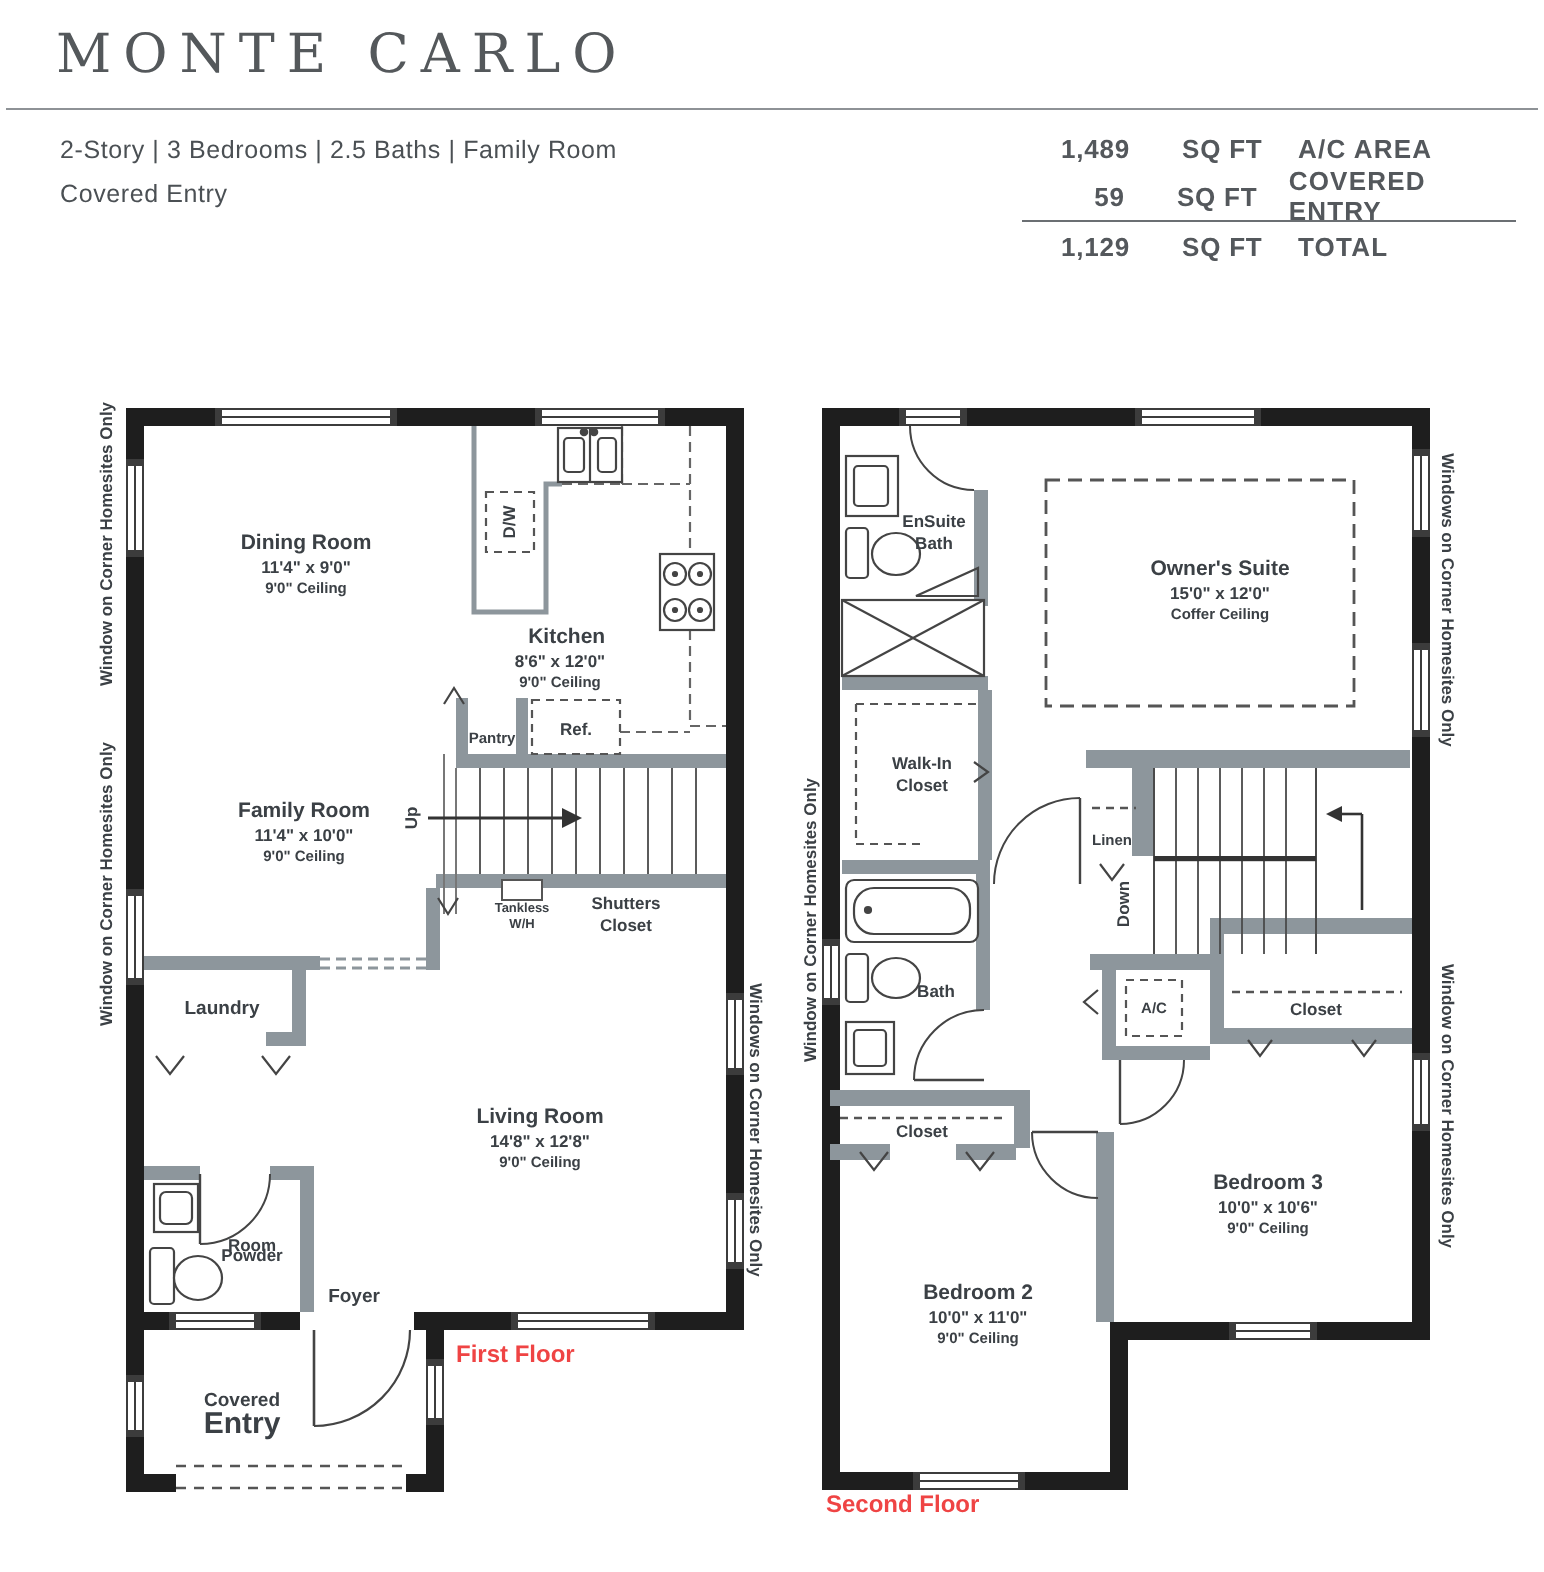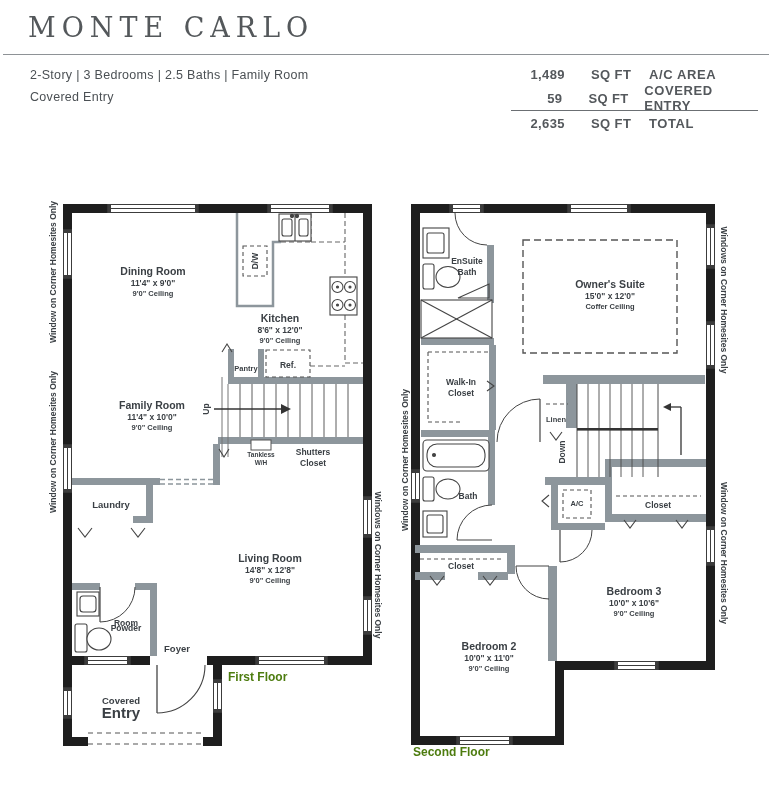--- a/index.html
+++ b/index.html
@@ -15,32 +15,32 @@
          color:#4b5054;letter-spacing:.3px;}
   .areas{position:absolute;left:511px;top:62px;width:247px;font-size:13px;color:#54585c;}
   .arow{display:flex;height:24px;align-items:center;letter-spacing:.4px;font-weight:bold;}
   .arow.total{border-top:1.5px solid #6b6f73;}
   .aval{width:54px;text-align:right;}
   .aunit{width:44px;padding-left:26px;}
   .albl{padding-left:14px;letter-spacing:.6px;}
   svg.plan{position:absolute;left:0;top:0;}
   .roomlbl{position:absolute;transform:translate(-50%,-50%);text-align:center;font-weight:700;
            color:#3b4045;white-space:nowrap;line-height:1.25;z-index:3;}
-  .rm{font-size:10.5px;}
+  .rm{font-size:10.5px;text-align:right;}
   .dims{font-size:8.5px;}
   .ceil{font-size:7.5px;}
   .lbl{position:absolute;transform:translate(-50%,-50%);font-weight:700;font-size:8.5px;
        color:#3b4045;white-space:nowrap;text-align:center;z-index:3;line-height:1.25;}
   .tiny{font-size:6.5px;}
   .small{font-size:7.5px;}
   .vup{transform:translate(-50%,-50%) rotate(-90deg);}
   .vdn{transform:translate(-50%,-50%) rotate(90deg);}
   .side{position:absolute;transform-origin:center;font-size:8.5px;font-weight:700;
         color:#3b4045;white-space:nowrap;z-index:3;}
-  .cap{position:absolute;font-size:12px;font-weight:700;color:#4d7c0f;transform:translate(0,-50%);z-index:3;}
+  .cap{position:absolute;font-size:12px;font-weight:700;color:#ef4444;transform:translate(0,-50%);z-index:3;}
   .wm{position:absolute;left:4px;top:386px;font-size:12px;color:#c7c7c7;letter-spacing:.5px;z-index:5;}
 </style>
 </head>
 <body>
 
 <div class="page">
 
   <h1 class="title">MONTE CARLO</h1>
   <div class="rule"></div>
   <div class="specs">
@@ -52,21 +52,21 @@
       <span class="aval">1,489</span>
       <span class="aunit">SQ FT</span>
       <span class="albl">A/C AREA</span>
     </div>
     <div class="arow">
       <span class="aval">59</span>
       <span class="aunit">SQ FT</span>
       <span class="albl">COVERED ENTRY</span>
     </div>
     <div class="arow total">
-      <span class="aval">2,635</span>
+      <span class="aval">1,129</span>
       <span class="aunit">SQ FT</span>
       <span class="albl">TOTAL</span>
     </div>
   </div>
 
 
   <svg class="plan" width="772" height="786" viewBox="0 0 772 786">
 
     <g fill="#1e1e1e">
       <rect x="63" y="204" width="309" height="9"></rect>

